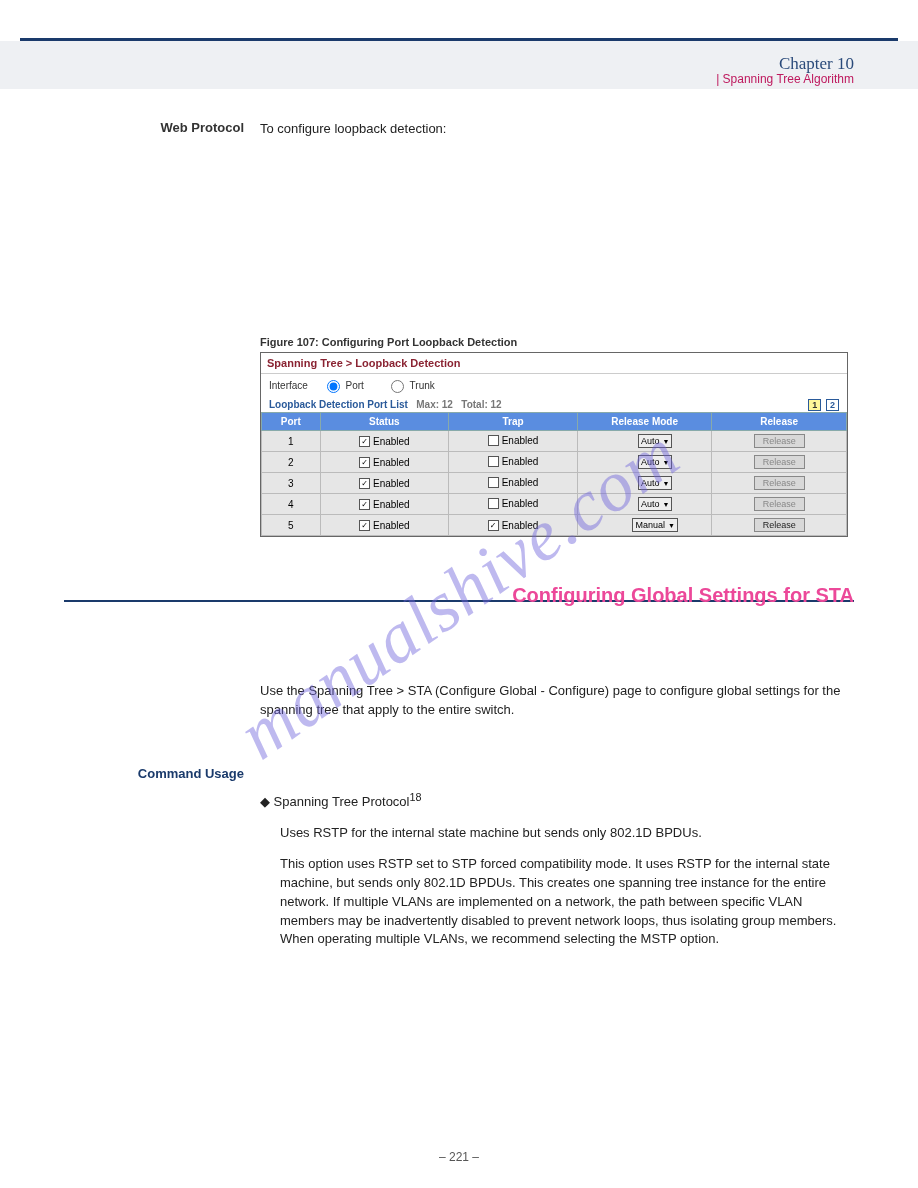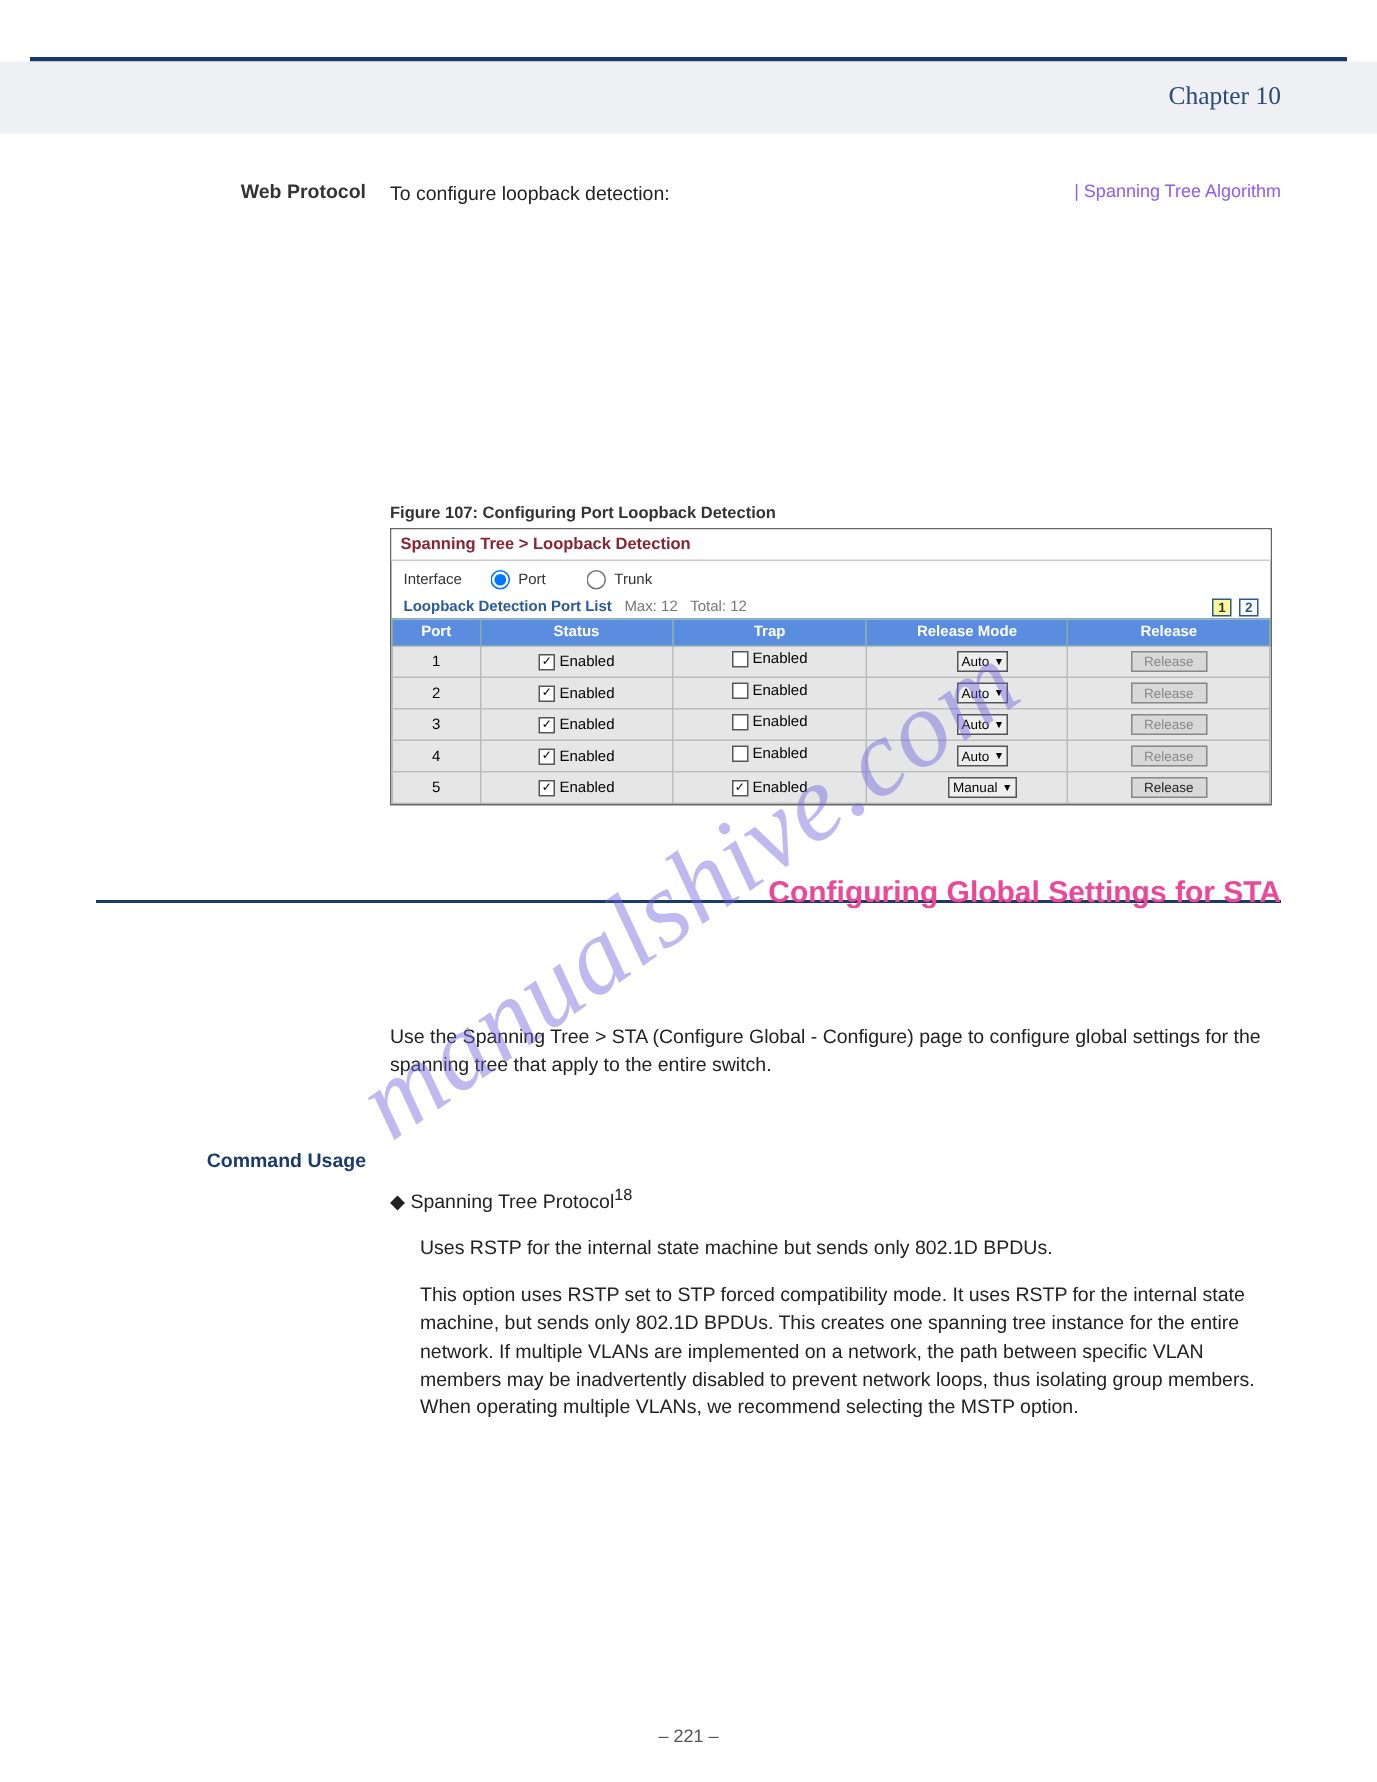--- a/index.html
+++ b/index.html
@@ -28,22 +28,21 @@
     top: 54px;
     font-size: 17px;
     color: #2a4a7a;
     font-family: Liberation Serif, serif;
   }
   .chapter-title {
     position: absolute;
     right: 64px;
     top: 72px;
     font-size: 12px;
-    color: #8b5cf6;
-    margin-top: 48px;
+    color: #be185d;
   }
   .body-area {
     position: absolute;
     left: 260px;
     top: 120px;
     width: 590px;
   }
   .body-area p { margin-bottom: 12px; line-height: 1.45; color: #222; }
   .body-area ol { margin-left: 20px; margin-bottom: 12px; }
   .body-area ol li { margin-bottom: 10px; line-height: 1.45; color: #222; }
@@ -86,21 +85,21 @@
     color: #333;
   }
   .ss-if-row span { margin-right: 16px; }
   .ss-list-head {
     padding: 0 8px 2px 8px;
     color: #2a5a9a;
     font-weight: bold;
     font-size: 10px;
     position: relative;
   }
-  .ss-list-head .mx { color: #777; font-weight: normal; }
+  .ss-list-head .mx { color: #777; font-weight: bold; }
   .ss-pager {
     position: absolute;
     right: 8px; top: 0;
     font-size: 10px;
   }
   .ss-pager .pg {
     display: inline-block;
     border: 1px solid #2a5a9a;
     padding: 0 3px;
     margin-left: 2px;

